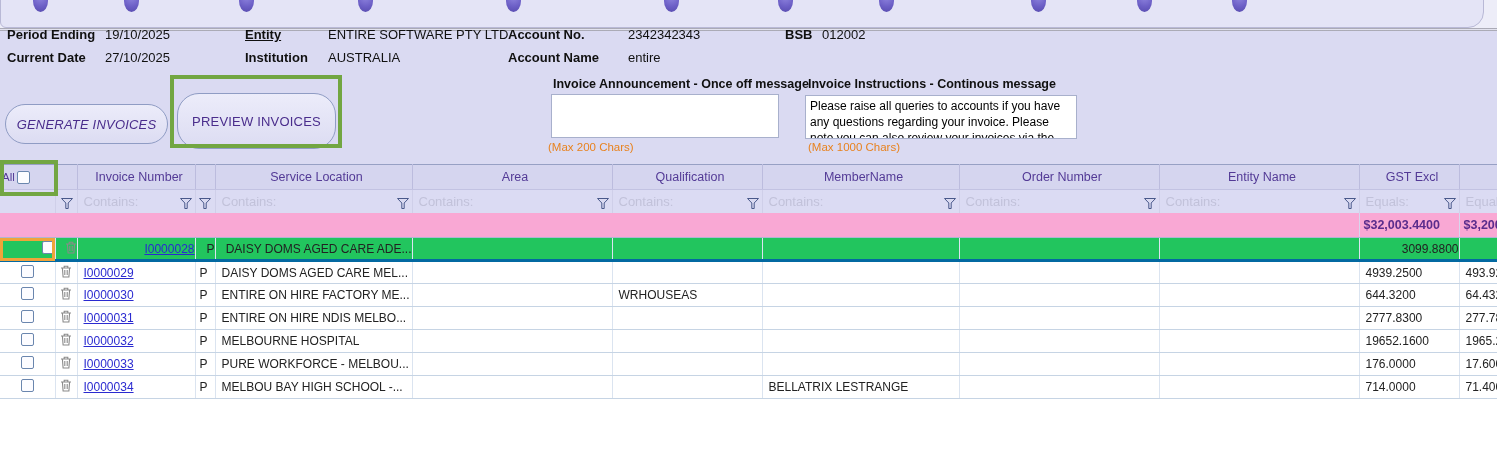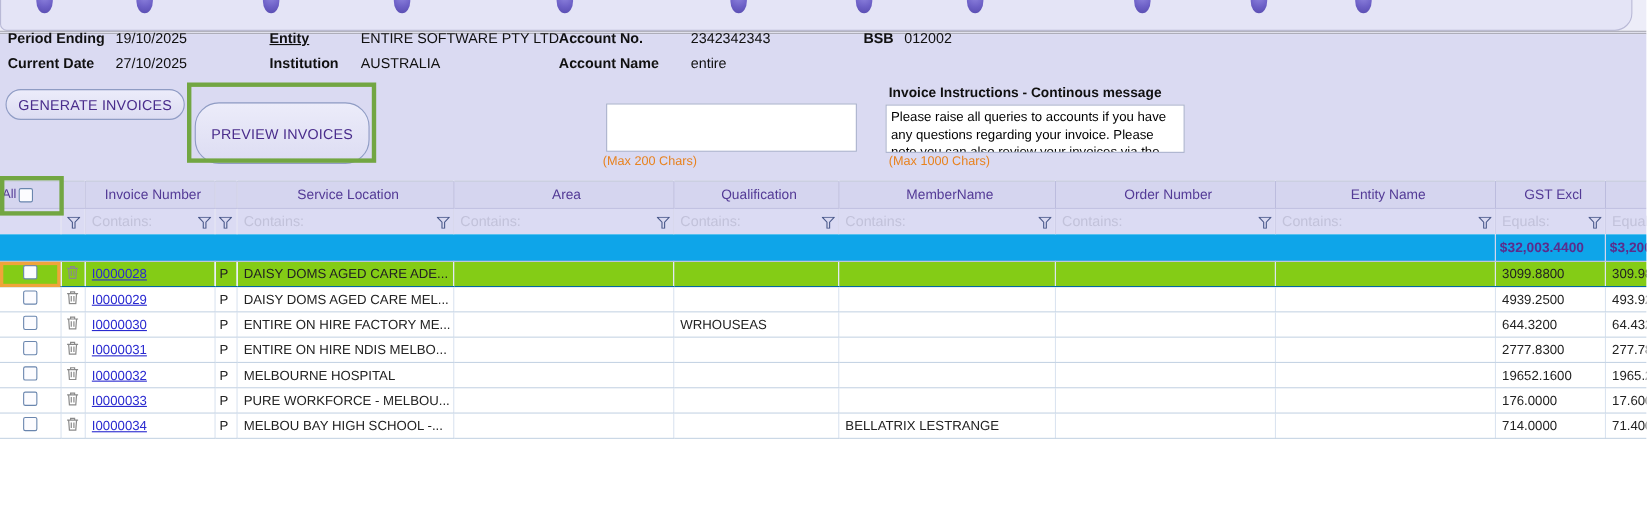--- a/index.html
+++ b/index.html
@@ -38,27 +38,27 @@
        white-space:nowrap; overflow:hidden; }
   th.c-check { padding-left:2px; }
   .all-wrap { display:flex; align-items:center; gap:2px; font-size:11.5px; color:#533a96; }
   .cb { display:inline-block; width:13px; height:13px; background:#fcfcff; border:1px solid #6a86ae;
         border-radius:2px; }
   tr.filter-row td { height:23px; background:#dbdbf3; border-right:1px solid #cfcfe9; padding:0;
         position:relative; white-space:nowrap; overflow:hidden; }
   .ph { color:#c2c2da; font-size:13px; padding-left:6px; }
   .funnel { position:absolute; right:3px; top:5px; }
   .funnel-only { position:absolute; right:4px; top:5px; }
-  tr.totals-row td { height:25px; background:#0ea5e9; border-right:1px solid #d6d6ec;
+  tr.totals-row td { height:25px; background:#f9a8d4; border-right:1px solid #d6d6ec;
         border-bottom:1px solid #aeb6d2; color:#5b2c8c; font-weight:bold; font-size:12.5px;
         padding-left:4px; white-space:nowrap; overflow:hidden;margin-left:48px; }
   tbody td { height:23px; background:#ffffff; border-right:1px solid #dbe4f0; border-bottom:1px solid #c6d4e4;
         font-size:12px; color:#222; padding-left:6px; white-space:nowrap; overflow:hidden; }
   tbody td.c-check, tbody td.c-trash, thead td.c-check { text-align:center; padding-left:0; }
-  tbody tr.selected td { background:#84cc16; border-bottom:1px solid #0369a1; border-top:1px solid #e9cd6e; }
+  tbody tr.selected td { background:#22c55e; border-bottom:3px solid #0369a1; border-top:1px solid #e9cd6e;text-align:right; }
   tbody tr.selected td.c-check { outline:3px solid #f0a43a; outline-offset:-3px; }
   a.inv-link { color:#2a2ad0; text-decoration:underline; cursor:pointer; }
   .num { }
 </style>
 </head>
 <body>
 
 <div class="page">
 
   <div class="tab-strip">
@@ -87,24 +87,25 @@
   <span class="abs val" style="left:328px;top:27px;">ENTIRE SOFTWARE PTY LTD</span>
   <span class="abs lbl" style="left:245px;top:50px;">Institution</span>
   <span class="abs val" style="left:328px;top:50px;">AUSTRALIA</span>
   <span class="abs lbl" style="left:508px;top:27px;">Account No.</span>
   <span class="abs val" style="left:628px;top:27px;">2342342343</span>
   <span class="abs lbl" style="left:508px;top:50px;">Account Name</span>
   <span class="abs val" style="left:628px;top:50px;">entire</span>
   <span class="abs lbl" style="left:785px;top:27px;">BSB</span>
   <span class="abs val" style="left:822px;top:27px;">012002</span>
 
-  <div class="pill-btn" style="left:5px;top:81px;width:163px;height:28px;">GENERATE INVOICES</div>
+  <div class="pill-btn" style="left:5px;top:104px;width:163px;height:40px;font-style:italic;">GENERATE INVOICES</div>
   <div class="pill-btn" style="left:177px;top:93px;width:159px;height:56px;">PREVIEW INVOICES</div>
   <div class="annot-green" style="left:170px;top:75px;width:172px;height:73px;"></div>
 
+  <span class="abs msg-label" style="left:553px;top:77px;">Invoice Announcement - Once off message</span>
   <input class="msg-input" style="left: 551px; top: 94px; width: 228px; height: 44px;" value="">
   <span class="abs max-hint" style="left:548px;top:141px;">(Max 200  Chars)</span>
 
   <span class="abs msg-label" style="left:808px;top:77px;">Invoice Instructions - Continous message</span>
   <textarea class="msg-input" style="left: 805px; top: 95px; width: 272px; height: 44px;">Please raise all queries to accounts if you have any questions regarding your invoice. Please note you can also review your invoices via the client</textarea>
   <span class="abs max-hint" style="left:808px;top:141px;">(Max 1000  Chars)</span>
 
   <div class="table-viewport">
     <table>
       <colgroup>

